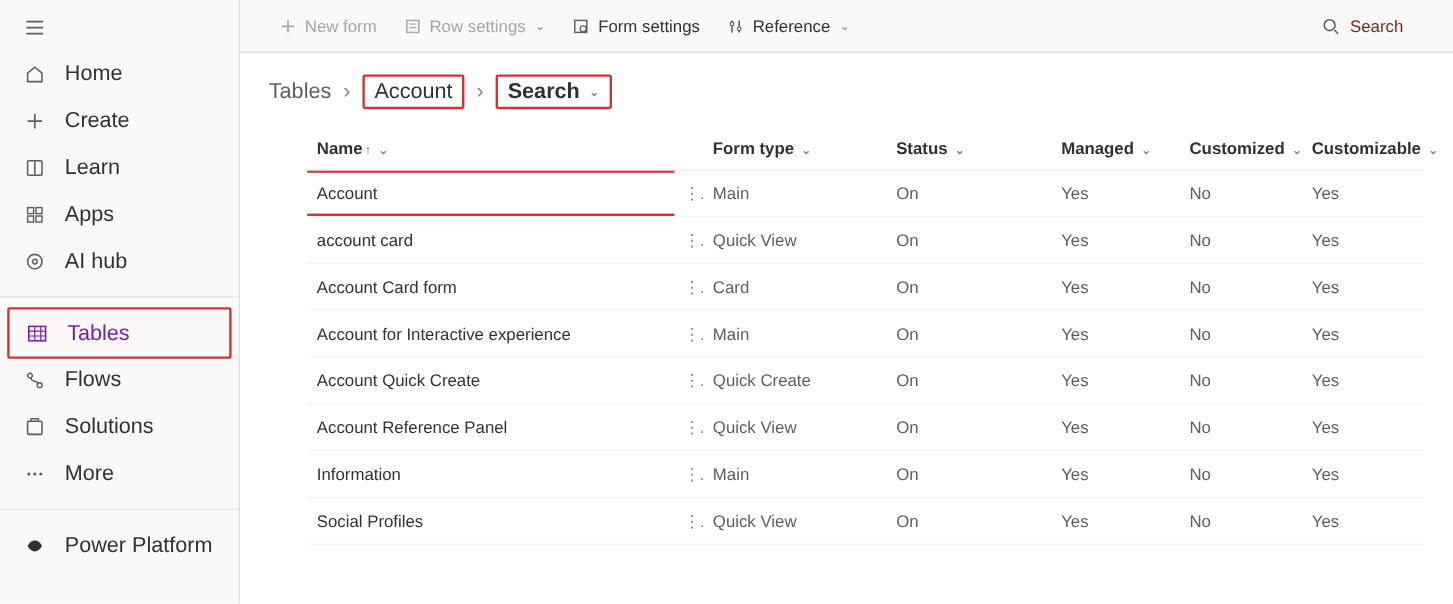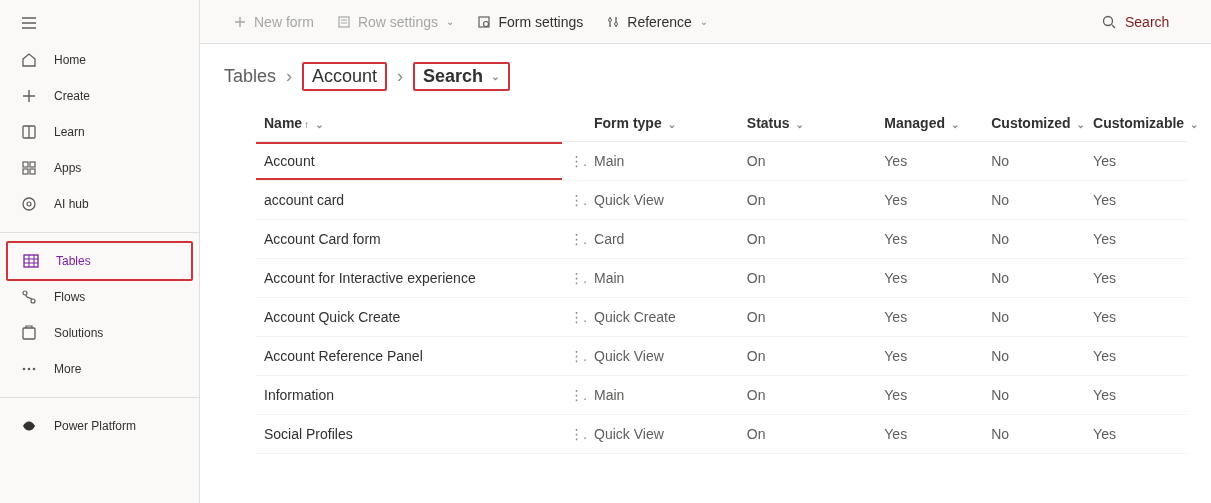--- a/index.html
+++ b/index.html
@@ -30,21 +30,21 @@
     padding: 9px 20px;
     cursor: pointer;
     color: #323130;
   }
   .side-item.selected {
     color: #7a1fa2;
   }
   .side-item.selected .label { }
   .side-icon { width: 18px; height: 18px; display:flex;align-items:center;justify-content:center; color:#605e5c; }
   .side-item.selected .side-icon { color:#7a1fa2; }
-  .side-item .label { font-size: 12px; }
+  .side-item .label { font-size: 18px; }
   .side-divider { height:1px; background:#e1dfdd; margin: 10px 0; width: 100%; }
   .side-highlight-box {
     border: 2px solid #d13438;
     border-radius: 2px;
     margin: -2px 6px -2px 6px;
     padding-left: 12px;
   }
   
   .main { flex:1; display:flex; flex-direction:column; background:#fff;}
   

